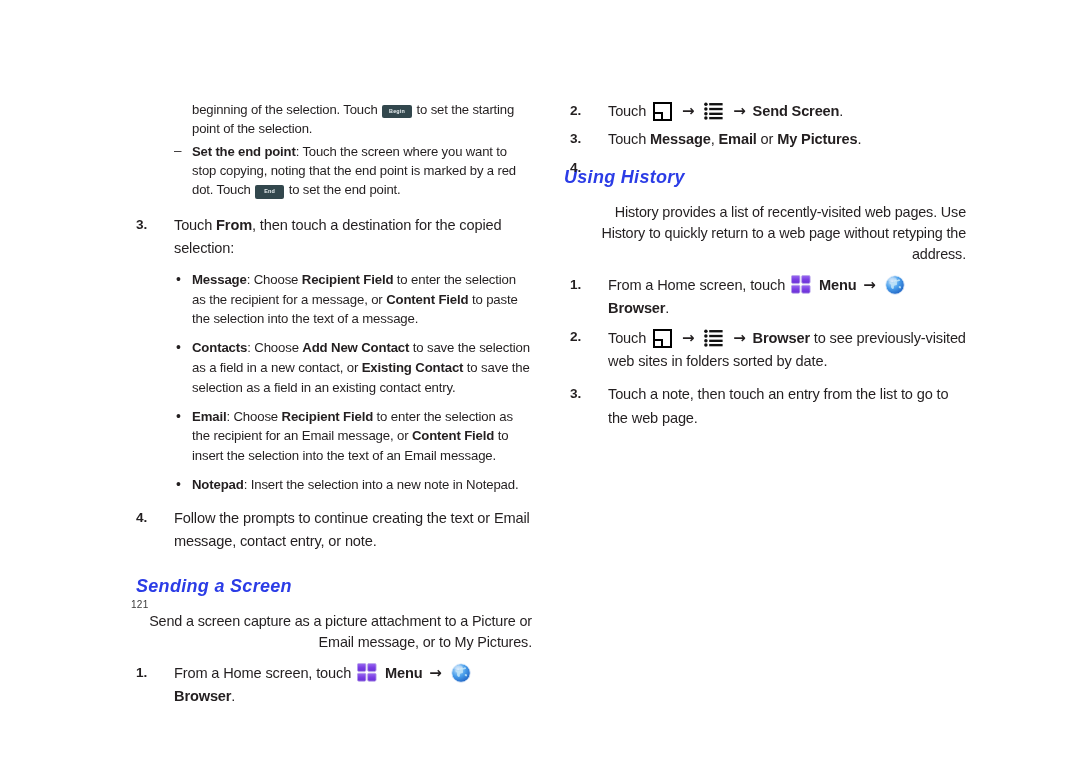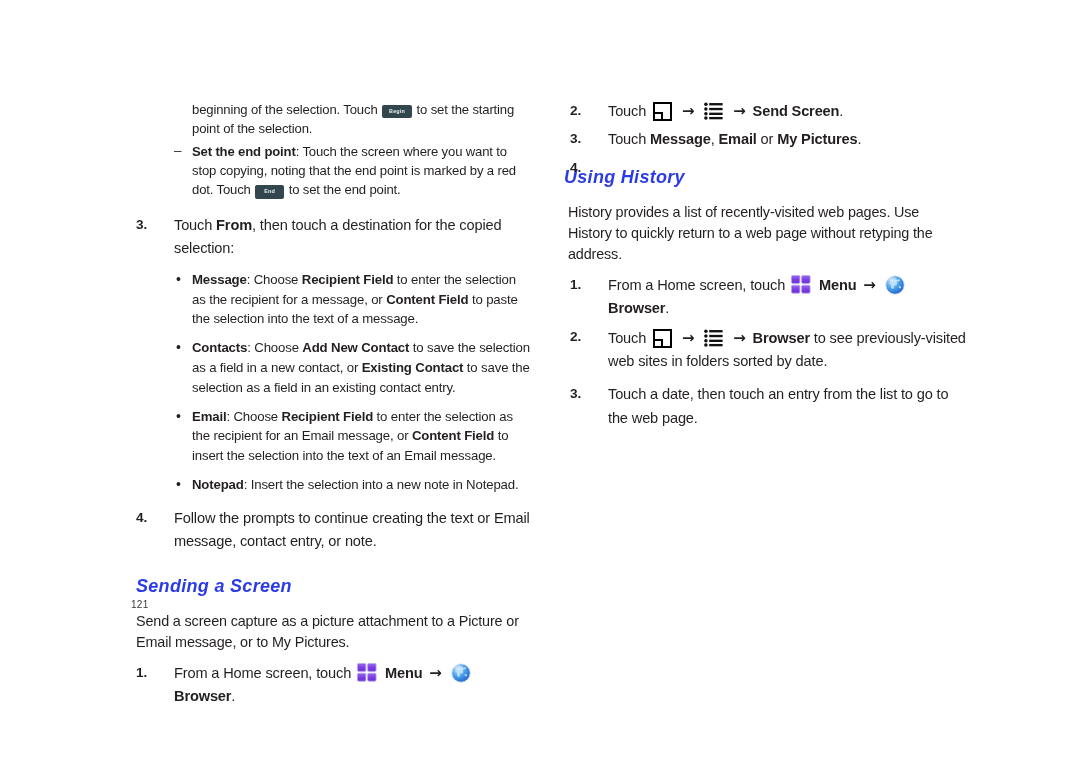--- a/index.html
+++ b/index.html
@@ -105,20 +105,21 @@
     margin: 22px 0 14px 8px;
   }
 
   
   .para {
     font-size: 14.4px;
     line-height: 1.48;
     color: #231f20;
     letter-spacing: -0.15px;
     margin: 0 0 8px 8px;
+    text-align: right;
   }
   .para.ind0 { margin-left: 6px; }
 
   
   .key-btn {
     display: inline-block;
     background: #32474d;
     color: #e8eef0;
     border-radius: 2px;
     font-size: 5.4px;
@@ -387,20 +388,20 @@
         <circle cx="1.9" cy="16.1" r="1.75" fill="#111"></circle>
         <rect x="5.2" y="14.95" width="13.4" height="2.35" fill="#111"></rect>
       </svg>
 
       <span class="arrow">→</span>
       <b>Browser</b><span> to see previously-visited web sites in folders sorted by date.</span>
     </div>
 
     <div class="step" style="margin-top:6px;">
       <span class="num">3.</span>
-      <span>Touch a date, then touch an entry from the list to go to the web page.</span>
+      <span>Touch a note, then touch an entry from the list to go to the web page.</span>
     </div>
 
   </div>
 
   <div class="folio">121</div>
 
 </div>
 
 </body></html>

